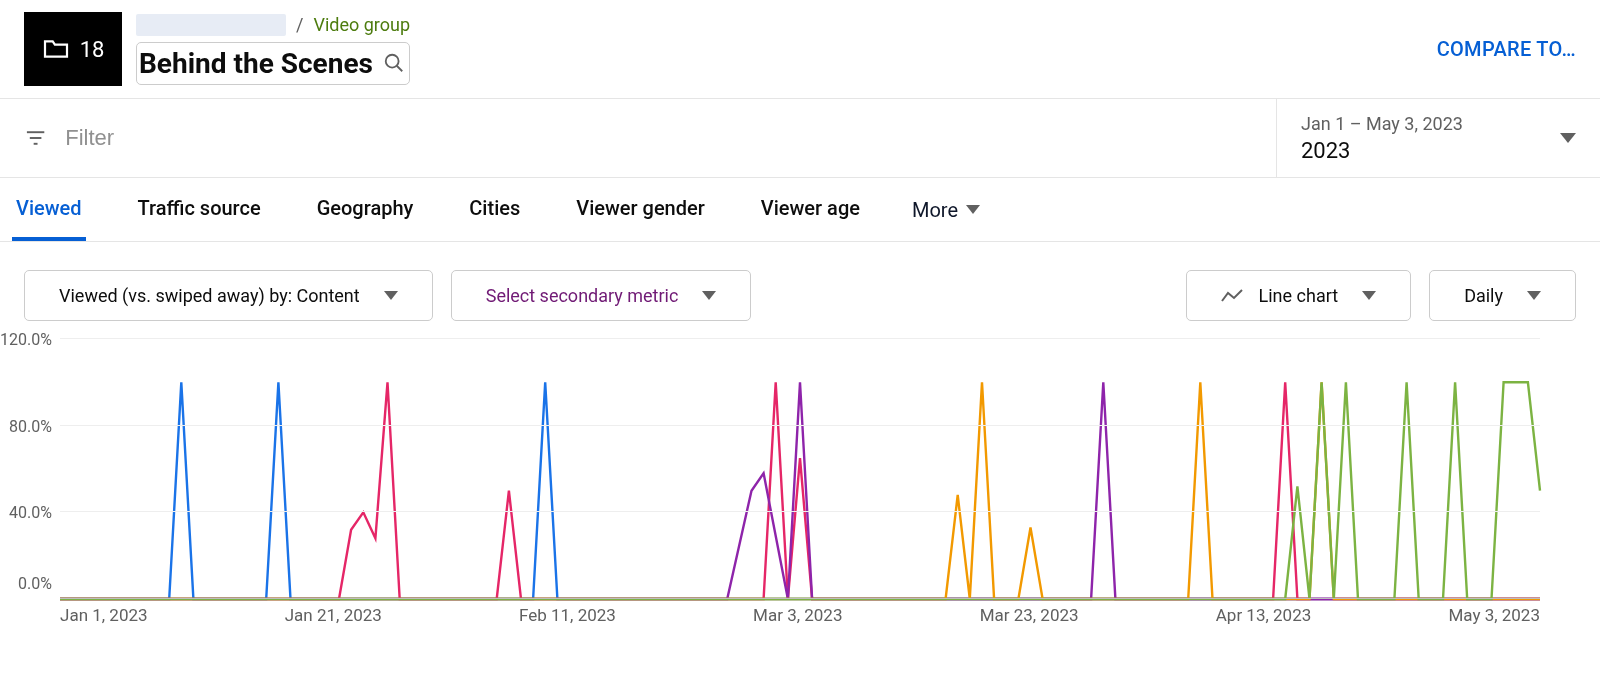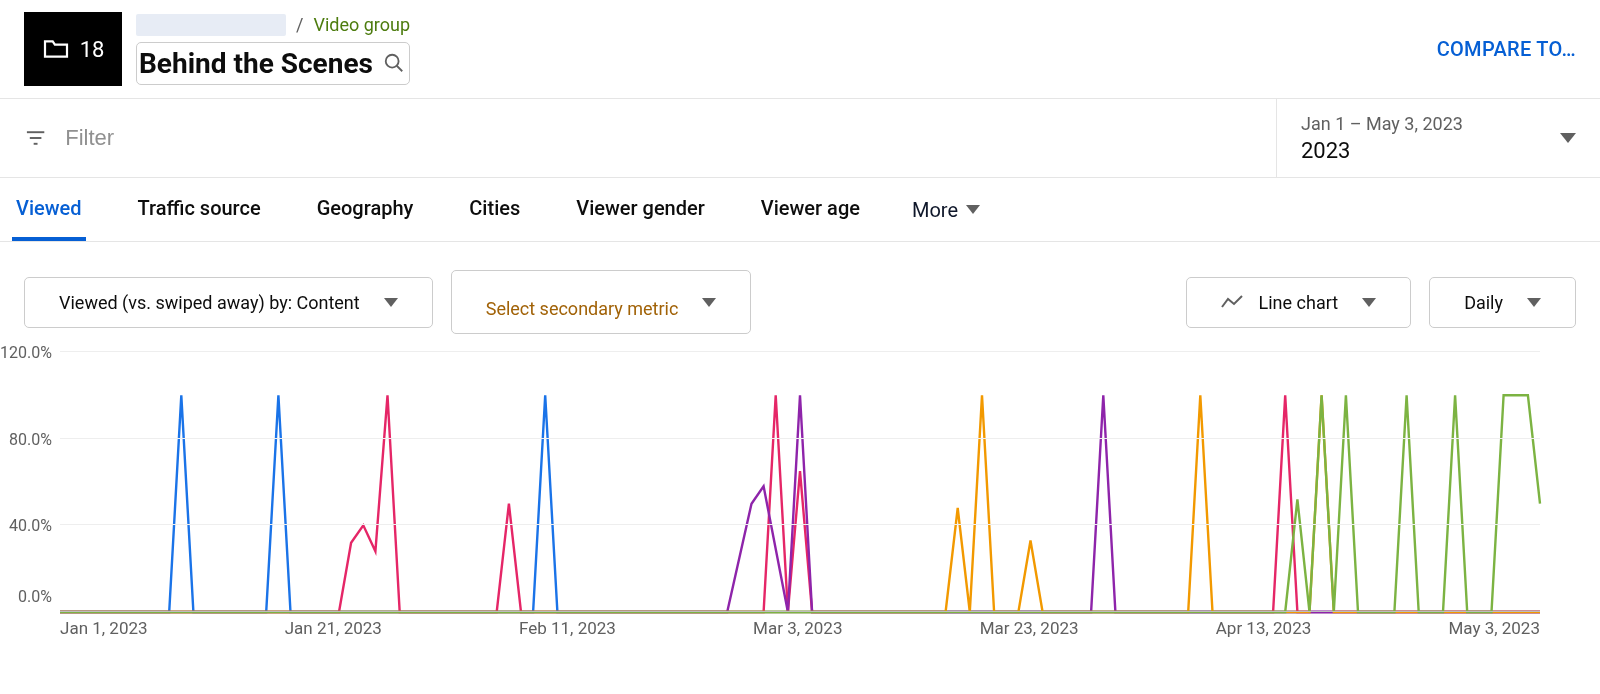--- a/index.html
+++ b/index.html
@@ -29,21 +29,21 @@
   .date-stack .year { font-size:22px; margin-top:4px; }
 
   .tabs { display:flex; align-items:center; gap:48px; padding:0 12px; border-bottom:1px solid #e5e5e5; height:64px; }
   .tab { font-size:20px; font-weight:500; color:#0d0d0d; padding:0 4px; height:100%; display:flex; align-items:center; border-bottom:4px solid transparent; cursor:pointer; }
   .tab.active { color:#065fd4; border-bottom-color:#065fd4; }
   .tab-more { display:flex; align-items:center; gap:8px; font-size:20px; color:#0f172a; cursor:pointer; }
 
   .controls { display:flex; align-items:center; gap:18px; padding:28px 24px 0 24px; }
   .dd { display:flex; align-items:center; gap:16px; border:1px solid #ccc; border-radius:5px; padding:14px 34px; font-size:18px; cursor:pointer; }
   .dd .caret { margin-left:8px; }
-  .dd.gray span { color:#a16207;margin-top:13px; }
+  .dd.gray span { color:#701a75; }
   .controls-spacer { flex:1; }
 
   .chart-area { padding:18px 0 0 0; position:relative; }
   .chart-inner { position:relative; height:260px; margin:0 60px; }
   .ylabel { position:absolute; right:calc(100% + 8px); transform:translateY(50%); font-size:16px; color:#606060; }
   .gridline { position:absolute; left:0; right:0; border-top:1px solid #eee; }
   .gridline.x { border-top-color:#bdbdbd; }
   .xlabels { display:flex; justify-content:space-between; margin:6px 60px 0 60px; color:#606060; font-size:17px; }
 
   svg.plot { position:absolute; inset:0; width:100%; height:100%; overflow:visible; }

